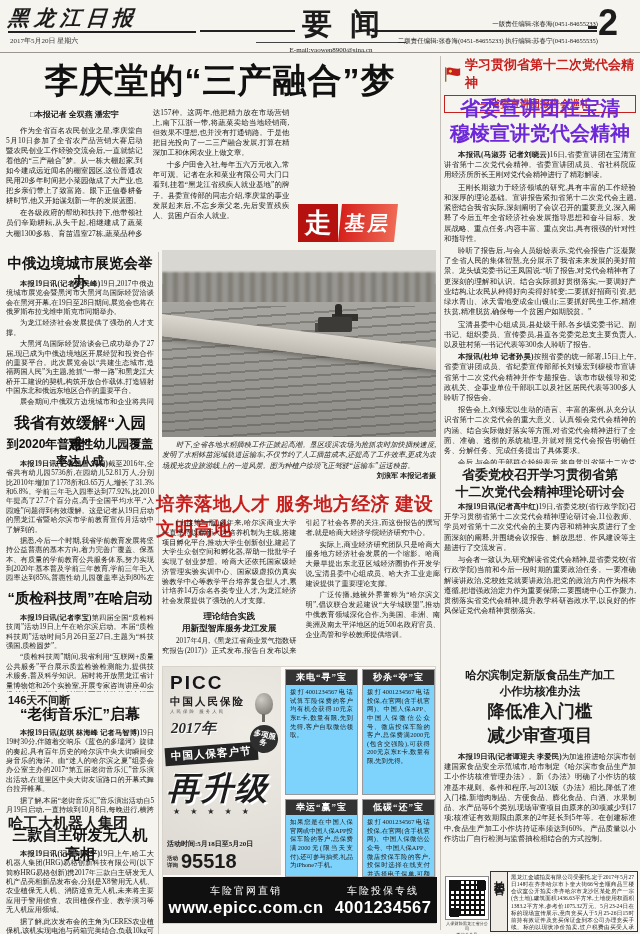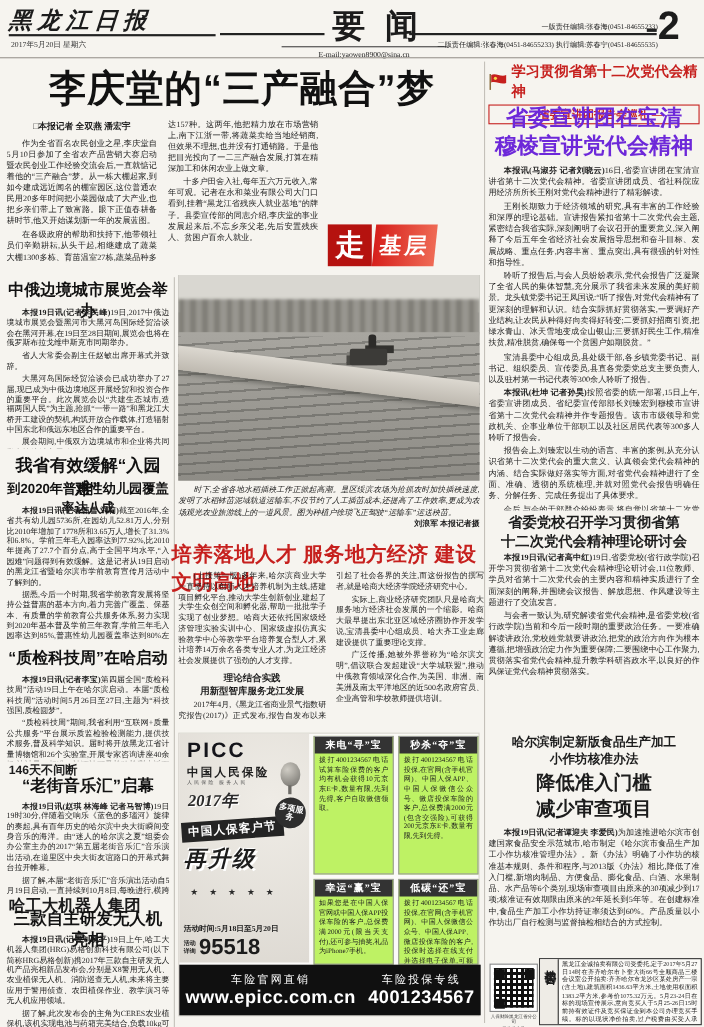--- a/index.html
+++ b/index.html
@@ -135,33 +135,33 @@
   .balloon::after { content:""; position:absolute; left:7px; bottom:-7px; width:3px; height:8px; background:#6d6b66; }
   .picc-2017 { position:absolute; left:8px; top:52px; font-size:15px; font-weight:900;
                font-style:italic; color:#2a2a2a; text-shadow:1px 1px 0 #fff; }
   .picc-fest { position:absolute; left:2px; top:78px; background:#242424; color:#fff;
                font-size:10.5px; font-weight:bold; padding:2px 6px; transform:rotate(-4deg);
                letter-spacing:1px; white-space:nowrap; }
   .picc-multi { position:absolute; right:3px; top:58px; width:28px; height:28px;
                 background:#2e2e2e; color:#fff; border-radius:50%; font-size:7.5px;
                 font-weight:bold; display:flex; align-items:center; justify-content:center;
                 text-align:center; line-height:1.1; transform:rotate(12deg); }
-  .picc-upgrade { position:absolute; left:4px; top:100px; font-size:20px; font-weight:900;
+  .picc-upgrade { position:absolute; left:4px; top:100px; font-size:32px; font-weight:900;
                   font-style:italic; color:#1d1d1d; letter-spacing:2px;
                   text-shadow:2px 2px 0 #fff, -1px -1px 0 #fff;
                   font-family:"Liberation Sans",sans-serif; }
   .picc-stars { position:absolute; left:10px; top:140px; font-size:8px; color:#2a2a2a; letter-spacing:4px; }
   .picc-period { position:absolute; left:4px; top:172px; font-size:7px; font-weight:bold; }
   .picc-hot { position:absolute; left:4px; top:183px; display:flex; align-items:center; gap:3px; }
   .picc-hot-label { font-size:5.5px; font-weight:bold; line-height:1.2; }
   .picc-hot-num { font-size:20px; font-weight:900; font-family:"Liberation Sans",sans-serif; }
   .picc-grid { position:absolute; left:122px; top:2px; width:150px; height:206px;
                display:grid; grid-template-columns:1fr 1fr; grid-template-rows:126px 78px;
                gap:4px; }
-  .pbox { border:1px solid #999; background:#bef264; overflow:hidden; }
+  .pbox { border:1px solid #999; background:#7dd3fc; overflow:hidden; }
   .pbox-title { background:#333; color:#fff; font-size:9px; font-weight:bold;
                 text-align:center; padding:1px 0; letter-spacing:1px; }
   .pbox-text { font-size:6.4px; line-height:1.35; padding:3px 4px; text-align:justify; }
   .picc-bar { position:absolute; left:0; top:210px; width:274px; height:46px; background:#101010;
               color:#fff; display:flex; align-items:center; justify-content:space-around;
               font-family:"Liberation Sans",sans-serif; }
   .bar-group { text-align:center; }
   .bar-label { font-size:10px; letter-spacing:2px; }
   .bar-value { font-size:16.5px; font-weight:900; letter-spacing:0.5px; }
 
@@ -226,21 +226,21 @@
     <div class="ph-person"></div>
   </div>
   <div class="a caption jt">
     <p style="text-indent:14px"><span>时下,全省各地水稻插秧工作正掀起高潮。垦区绥滨农场为抢抓农时加快插秧速度,发明了水稻钵苗泥域轨道运输车,不仅节约了人工插苗成本,还提高了工作效率,更成为农场观光农业旅游线上的一道风景。图为种植户徐琐飞正驾驶“运输车”运送秧苗。</span>
     <b class="credit">刘浪军 本报记者摄</b></p>
   </div>
 
   <div class="a lh l1-head sans">中俄边境城市展览会举办</div>
   <div class="a l1-body jt">
     <p class="fp"><b>本报19日讯(记者李民峰)</b><span>19日,2017中俄边境城市展览会暨黑河市大黑河岛国际经贸洽谈会在黑河开幕,在19日至28日期间,展览会也将在俄罗斯布拉戈维申斯克市同期举办。</span></p>
-    <p>省人大常委会副主任赵敏出席开幕式并致辞。</p>
+    <p>为龙江经济社会发展提供了强劲的人才支撑。</p>
     <p>大黑河岛国际经贸洽谈会已成功举办了27届,现已成为中俄边境地区开展经贸和投资合作的重要平台。此次展览会以“共建生态城市,造福两国人民”为主题,抢抓“一带一路”和黑龙江大桥开工建设的契机,构筑开放合作载体,打造辐射中国东北和俄远东地区合作的重要平台。</p>
     <p>展会期间,中俄双方边境城市和企业将共同举办边境城市展览推介会、全域旅游推介会、商品展销会、界江生态保护圆桌会议、俄罗斯美食节等活动,中俄两国代表400余人参加。</p>
   </div>
 
   <div class="a lh l2-head1 sans">我省有效缓解“入园难”</div>
   <div class="a lh l2-head2 sans">到2020年普惠性幼儿园覆盖率达八成</div>
   <div class="a l2-body jt">
     <p class="fp"><b>本报19日讯(记者韩雪 刘莉)</b><span>截至2016年,全省共有幼儿园5736所,在园幼儿52.81万人,分别比2010年增加了1778所和3.65万人,增长了31.3%和6.8%。学前三年毛入园率达到77.92%,比2010年提高了27.7个百分点,高于全国平均水平,“入园难”问题得到有效缓解。这是记者从19日启动的黑龙江省暨哈尔滨市学前教育宣传月活动中了解到的。</span></p>
     <p>据悉,今后一个时期,我省学前教育发展将坚持公益普惠的基本方向,着力完善广覆盖、保基本、有质量的学前教育公共服务体系,努力实现到2020年基本普及学前三年教育,学前三年毛入园率达到85%,普惠性幼儿园覆盖率达到80%左右的目标。</p>
 

